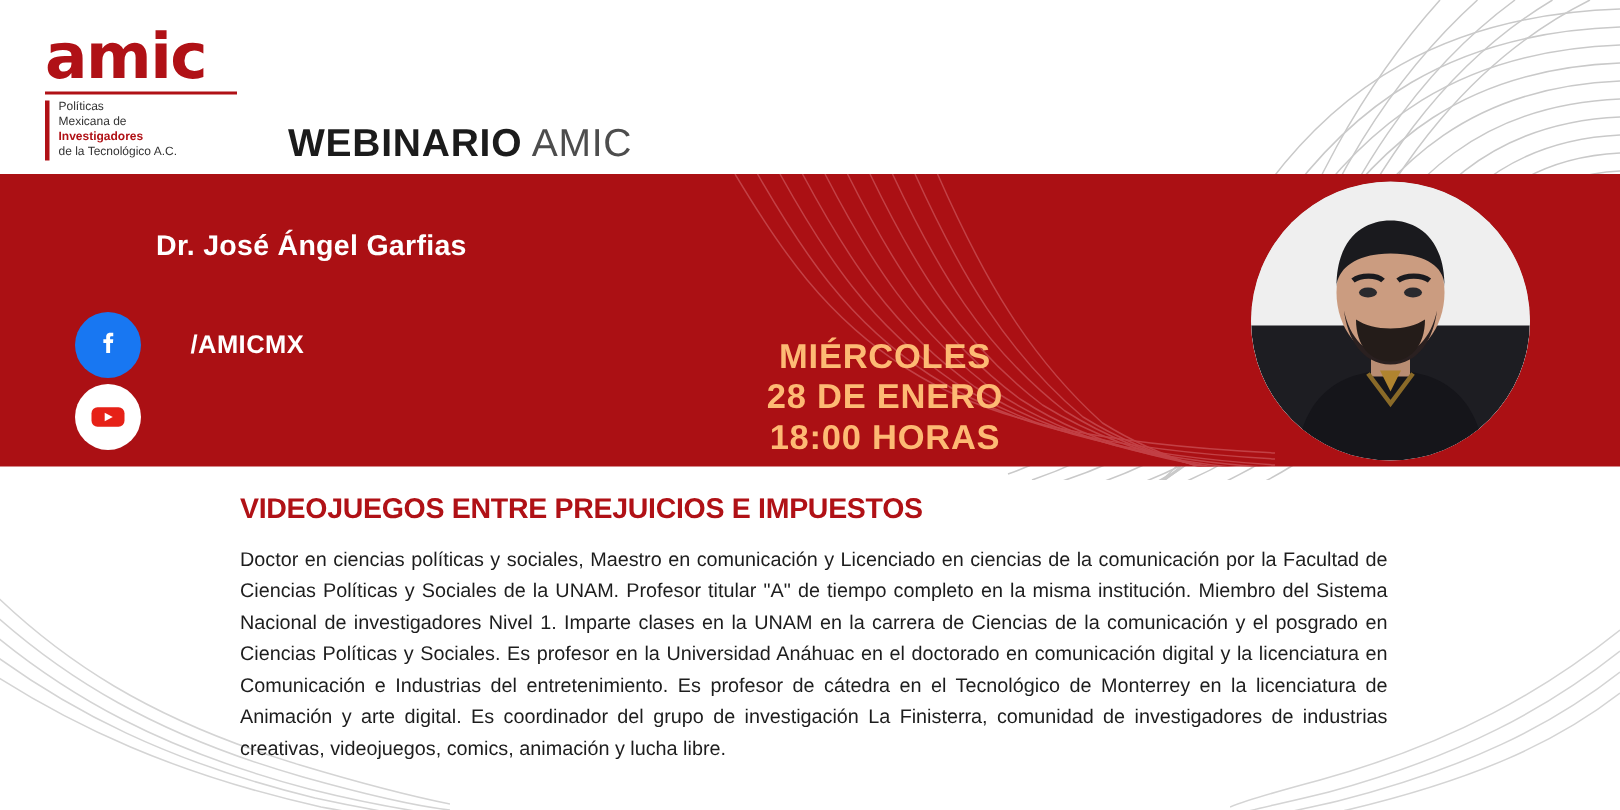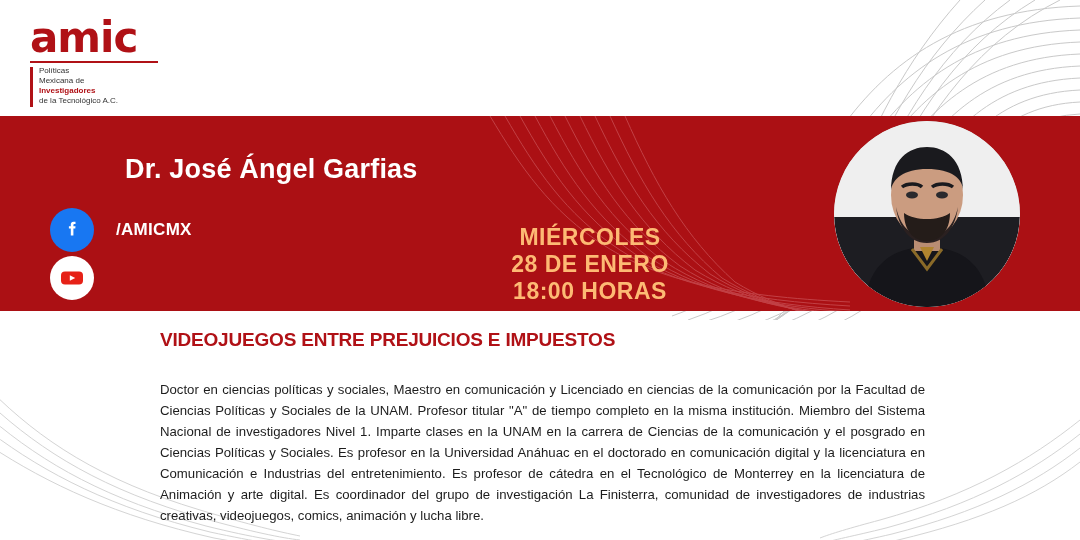--- a/index.html
+++ b/index.html
@@ -94,23 +94,23 @@
     top: 116px; left: 0;
     width: 1080px;
     height: 195px;
     background: #ab1014;
     z-index: 2;
   }
   .band-swirl { position: absolute; top: 0; left: 430px; width: 420px; height: 195px; }
 
   .speaker-name {
     position: absolute;
-    left: 125px;
+    left: 104px;
     top: 38px;
-    font-size: 27px;
+    font-size: 19px;
     font-weight: bold;
     color: #ffffff;
     letter-spacing: 0.2px;
   }
 
   .social {
     position: absolute;
     left: 50px;
     display: flex;
     align-items: center;
@@ -122,21 +122,21 @@
     border-radius: 50%;
     background: #ffffff;
     display: flex;
     align-items: center;
     justify-content: center;
     flex: none;
   }
   .social-icon.fb { background: #1877f2; }
   .social-icon.yt { background: #ffffff; }
   .social-handle {
-    margin-left: 22px;
+    margin-left: 33px;
     color: #ffffff;
     font-size: 17px;
     font-weight: bold;
     letter-spacing: 0.3px;
   }
   .social-handle.small { font-size: 15px; }
 
   .date-block {
     position: absolute;
     left: 470px;
@@ -169,21 +169,21 @@
     top: 311px; left: 0;
     width: 1080px;
     padding: 18px 155px 0 160px;
     z-index: 4;
   }
   .talk-title {
     color: #b01116;
     font-size: 19px;
     font-weight: bold;
     letter-spacing: -0.2px;
-    margin-bottom: 28px;
+    margin-bottom: 11px;
   }
   .bio {
     font-size: 13.2px;
     line-height: 21px;
     color: #1d1d1d;
     text-align: justify;
   }
 </style>
 </head>
 <body>
@@ -215,20 +215,24 @@
       <div class="logo-word">amic</div>
       <div class="logo-rule"></div>
       <div class="logo-sub">
         <div>Políticas</div>
         <div>Mexicana de</div>
         <div style="color:#b01116;font-weight:bold">Investigadores</div>
         <div>de la Tecnológico A.C.</div>
       </div>
     </div>
 
+    <div class="webinar-title">
+      <span class="w-bold">WEBINARIO</span>
+      <span class="w-light">AMIC</span>
+    </div>
   </div>
 
   <div class="band">
     <svg class="band-swirl" viewBox="0 0 420 195" preserveAspectRatio="none">
       <g fill="none" stroke="#c24045" stroke-width="1">
         <path d="M60,0 C90,50 120,95 175,130 C230,165 300,180 420,186"></path>
         <path d="M75,0 C105,52 135,98 190,134 C245,170 315,184 420,190"></path>
         <path d="M90,0 C120,54 150,100 205,138 C260,174 330,188 420,194"></path>
         <path d="M105,0 C135,56 165,103 220,142 C275,178 345,191 420,196"></path>
         <path d="M120,0 C150,58 180,106 235,146 C290,182 358,194 420,198"></path>

